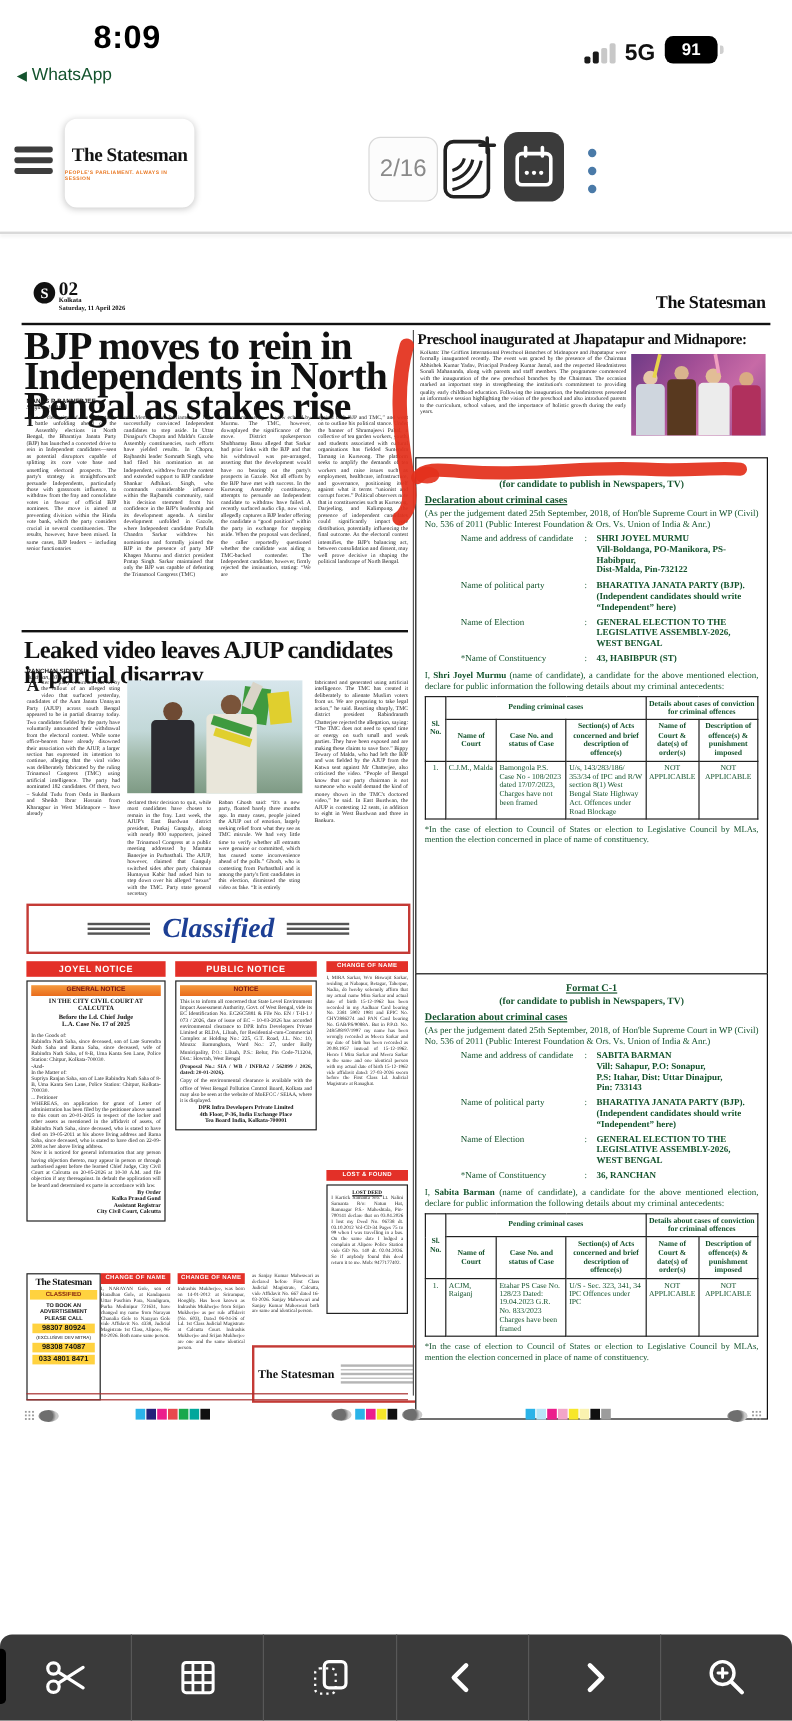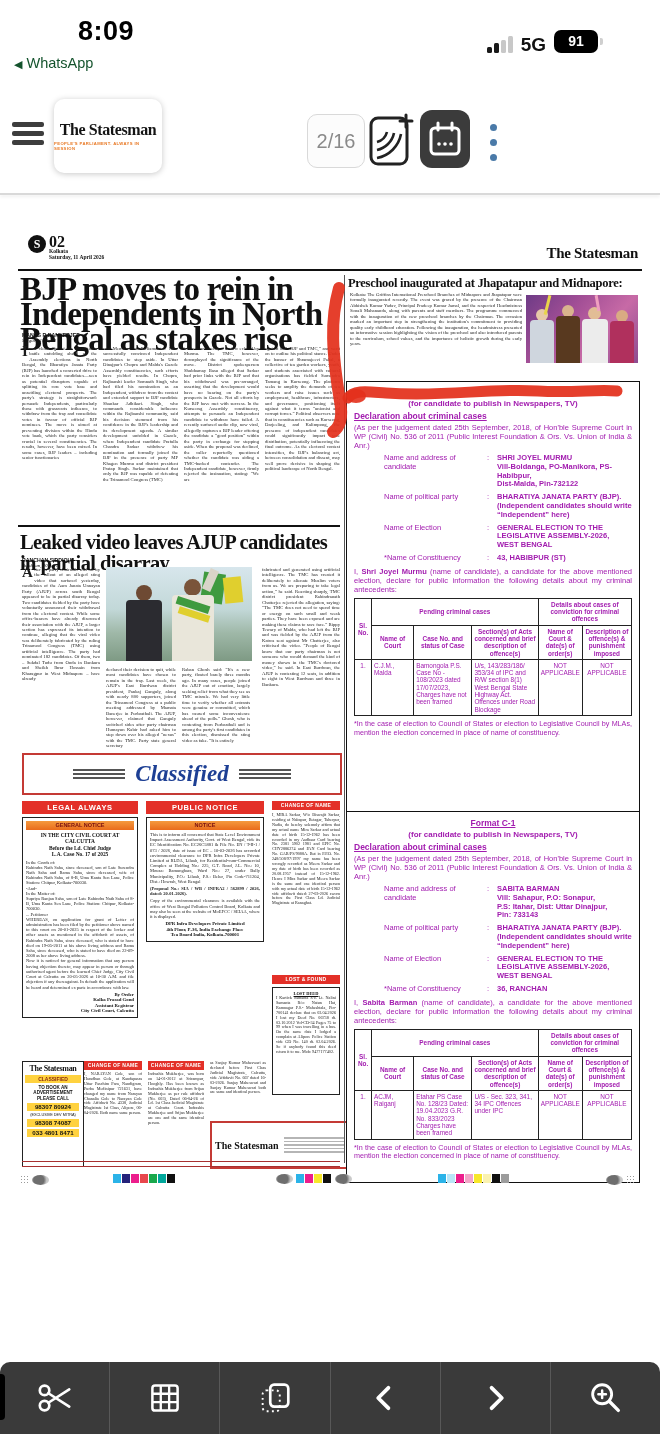--- a/index.html
+++ b/index.html
@@ -85,21 +85,21 @@
   .red-ad{left:192px;top:916px;width:130px;height:38px;border:2px solid #c43a35;display:flex;align-items:center;gap:5px;padding:3px;background:#fff;}
   .red-ad .bt{font-size:10px;font-weight:bold;white-space:nowrap;}
   .greylines{flex:1;}
   .greylines i{display:block;height:1.3px;background:#b5b5b5;margin:2.2px 0;}
   .cl-bottom-rule{left:4px;top:956px;width:318px;height:4px;border-top:1.5px solid #a83030;border-bottom:1.5px solid #a83030;}
   .vrule{left:326px;top:70px;width:1px;height:888px;background:#555;}
   
   .h-pre{left:330px;top:71px;width:292px;font-size:12.5px;font-weight:bold;letter-spacing:-.3px;}
   .pre-body{left:332px;top:87px;width:172px;height:74px;}
   
-  .decl{border:1.5px solid #111;background:#fff;font-family:Liberation Sans, sans-serif;color:#a21caf;
+  .decl{border:1.5px solid #111;background:#fff;font-family:Liberation Serif, serif;color:#14532d;
         padding:6px 7px;overflow:hidden;}
   .d1{left:328px;top:176px;width:278px;height:407px;padding-top:17px;}
   .d2{left:328px;top:606px;width:278px;height:358px;}
   .fmt{text-align:center;font-weight:bold;font-size:8.5px;text-decoration:underline;margin-bottom:2px;}
   .pub-note{text-align:center;font-weight:bold;font-size:8px;margin-bottom:3px;}
   .d-title{font-weight:bold;font-size:8.5px;text-decoration:underline;margin-bottom:2px;}
   .jdg{font-size:7.5px;line-height:9px;text-align:justify;margin-bottom:4px;}
   .frow{display:flex;font-size:7.5px;line-height:8.8px;margin-bottom:4px;margin-left:30px;}
   .frow .lab{width:103px;flex:none;}
   .frow .col{width:10px;flex:none;}
@@ -230,21 +230,21 @@
         </span>
       <span class="word">Classified</span>
       <span class="deco">
           <i></i>
           <i></i>
           <i></i>
         </span>
     </div>
 
     <div class="abs" style="left:4px;top:596px;width:116px;">
-      <div class="redbar">LEGAL ALWAYS</div>
+      <div class="redbar">JOYEL NOTICE</div>
       <div class="nbox" style="margin-top:3px;">
         <div class="orangebar">GENERAL NOTICE</div>
         <div class="ct">IN THE CITY CIVIL COURT AT CALCUTTA</div>
         <div class="ct">Before the Ld. Chief Judge</div>
         <div class="ct" style="margin-bottom:2px;">L.A. Case No. 17 of 2025</div>
         <div class="t2">In the Goods of:
 Rabindra Nath Saha, since deceased, son of Late Surendra Nath Saha and Rama Saha, since deceased, wife of Rabindra Nath Saha, of 8-B, Uma Kanta Sen Lane, Police Station: Chitpur, Kolkata-700030.
 -And-
 In the Matter of:
 Supriya Ranjan Saha, son of Late Rabindra Nath Saha of 8-B, Uma Kanta Sen Lane, Police Station: Chitpur, Kolkata-700030.

